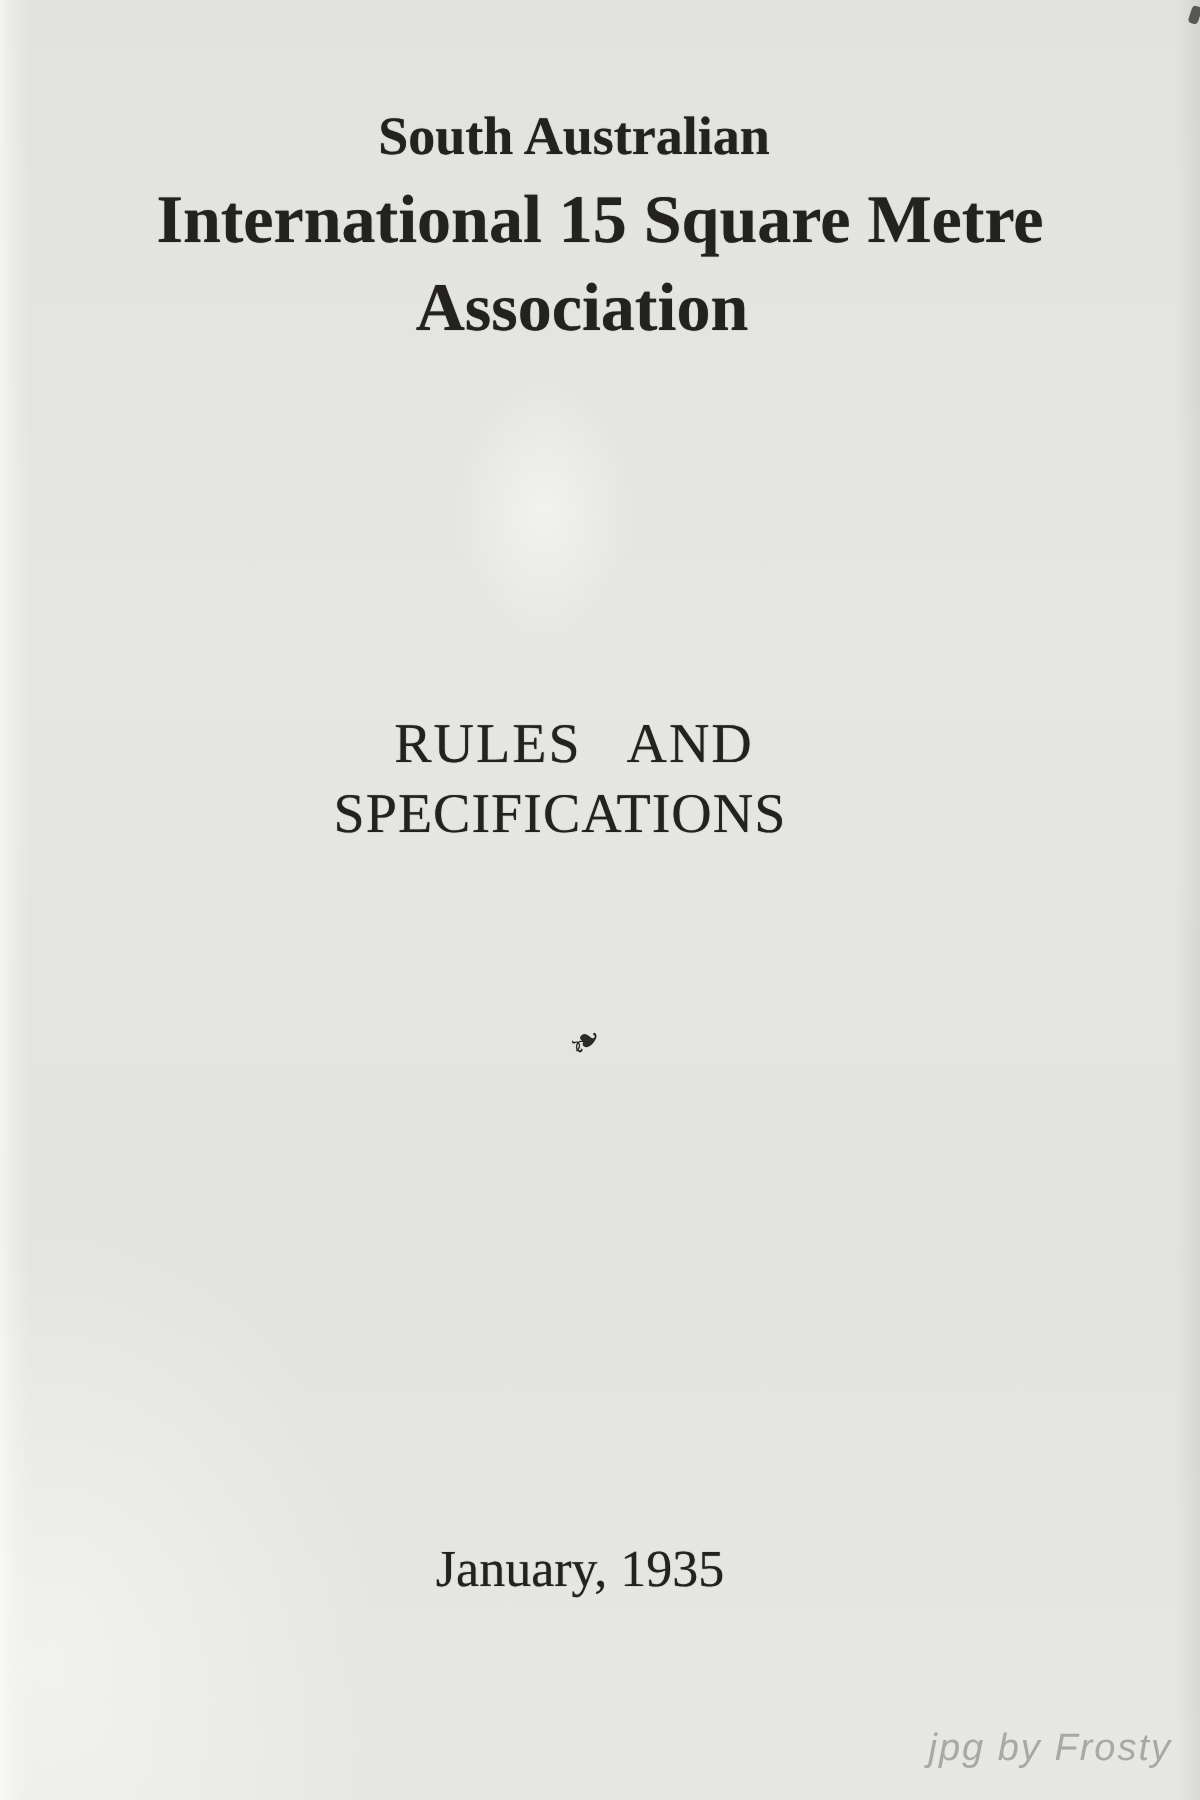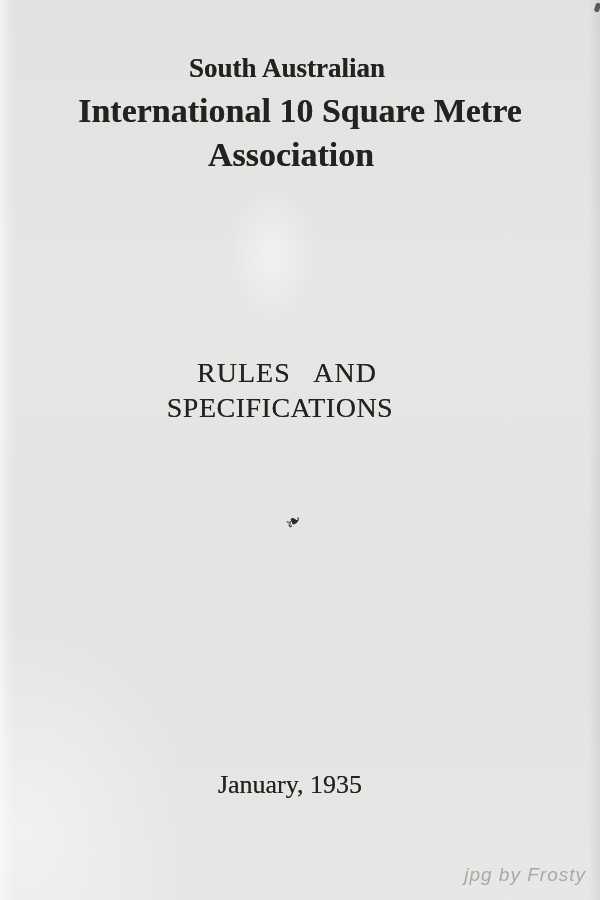--- a/index.html
+++ b/index.html
@@ -66,21 +66,21 @@
     opacity: 0.85;
   }
 </style>
 </head>
 <body>
 
 <div class="page">
 
   <div class="txt org-small">South Australian</div>
 
-  <div class="txt org-line2">International 10 Square Metre</div>
+  <div class="txt org-line2">International 15 Square Metre</div>
 
   <div class="txt org-line3">Association</div>
 
   <div class="txt rules-line1">RULES AND</div>
 
   <div class="txt rules-line2">SPECIFICATIONS</div>
 
   <div class="txt ornament">
     <span class="glyph">❧</span>
   </div>

